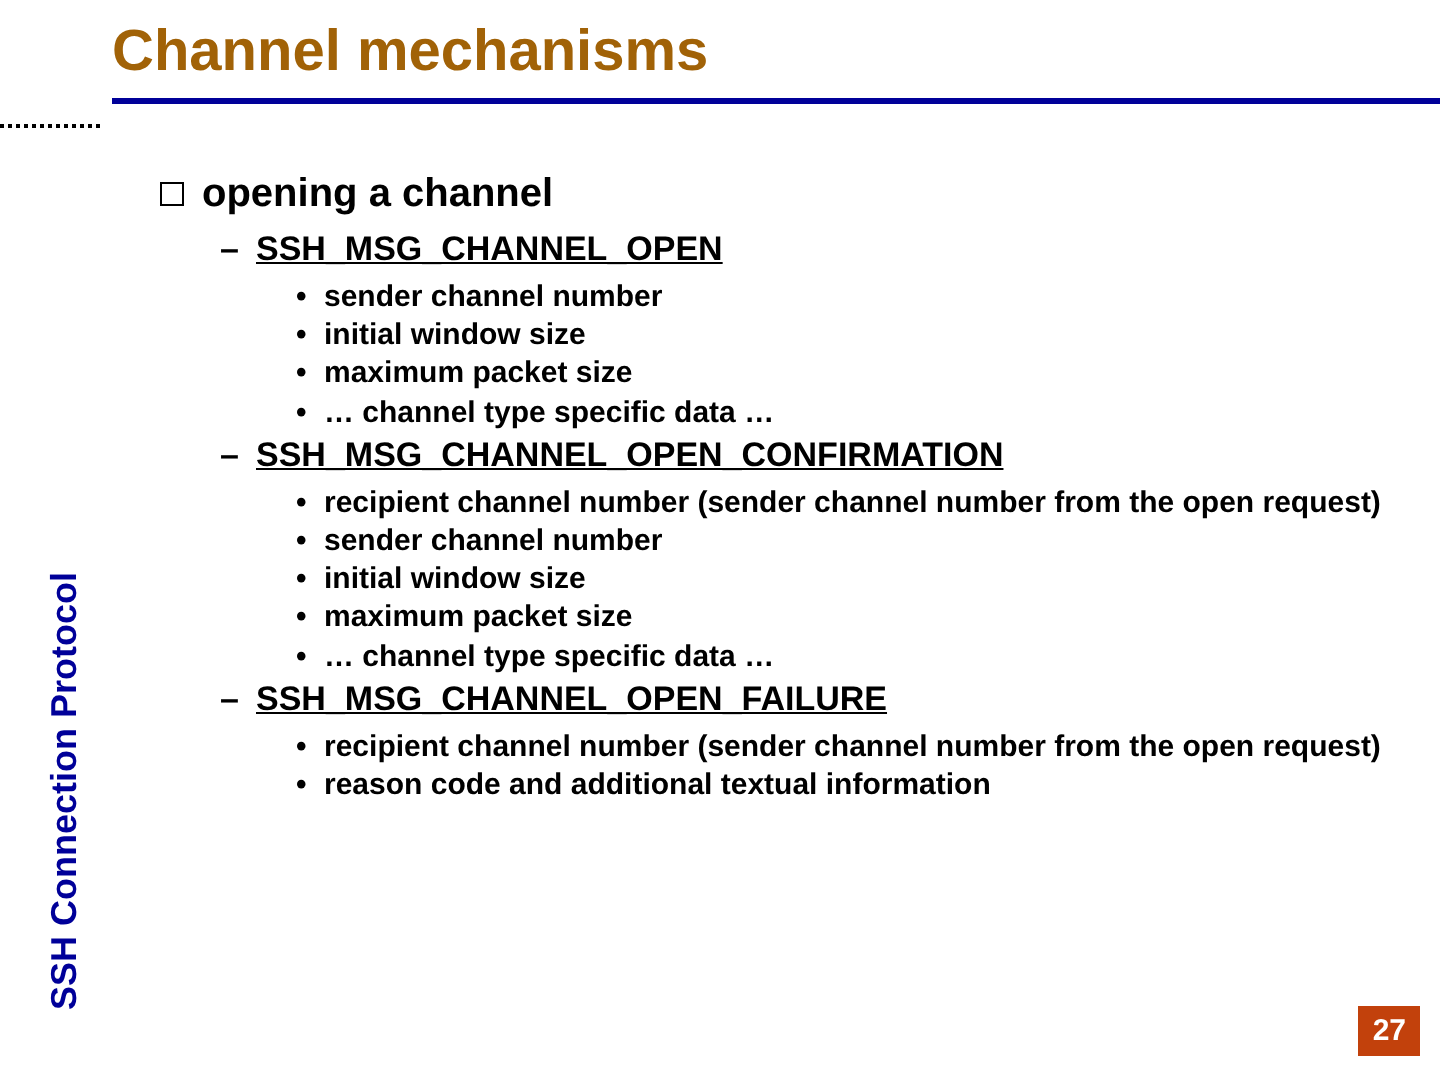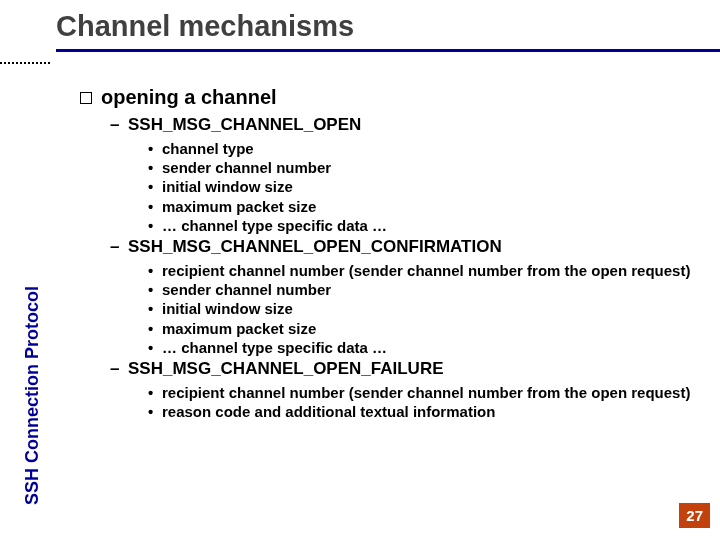--- a/index.html
+++ b/index.html
@@ -13,21 +13,21 @@
     overflow: hidden;
     position: relative;
   }
   .title-area {
     position: relative;
     padding: 10px 0 0 56px;
   }
   .title {
     font-size: 29px;
     font-weight: bold;
-    color: #404040;
+    color: #a16207;
   }
   .rule {
     border-top: 3px solid #000099;
     margin: 6px 0 0 0;
     width: 100%;
   }
   .dotted {
     position: absolute;
     left: 0;
     top: 62px;
@@ -52,20 +52,21 @@
     height: 10px;
     border: 1.5px solid #000;
     margin-right: 9px;
     position: relative;
     top: 0px;
   }
   .h2 {
     font-size: 17px;
     font-weight: bold;
     margin: 2px 0 4px 30px;
+    text-decoration: underline;
   }
   .dash::before {
     content: "–";
     display: inline-block;
     width: 18px;
   }
   .lvl3 {
     margin-left: 68px;
   }
   .li {
@@ -107,21 +108,20 @@
   <div class="title">Channel mechanisms</div>
   <div class="rule"></div>
   <div class="dotted"></div>
 </div>
 
 <div class="body">
   <div class="h1 bullet-sq">opening a channel</div>
 
   <div class="h2 dash">SSH_MSG_CHANNEL_OPEN</div>
   <div class="lvl3">
-    <div class="li dot">channel type</div>
     <div class="li dot">sender channel number</div>
     <div class="li dot">initial window size</div>
     <div class="li dot">maximum packet size</div>
     <div class="li dot">… channel type specific data …</div>
   </div>
 
   <div class="h2 dash">SSH_MSG_CHANNEL_OPEN_CONFIRMATION</div>
   <div class="lvl3">
     <div class="li dot">recipient channel number (sender channel number from the open request)</div>
     <div class="li dot">sender channel number</div>

